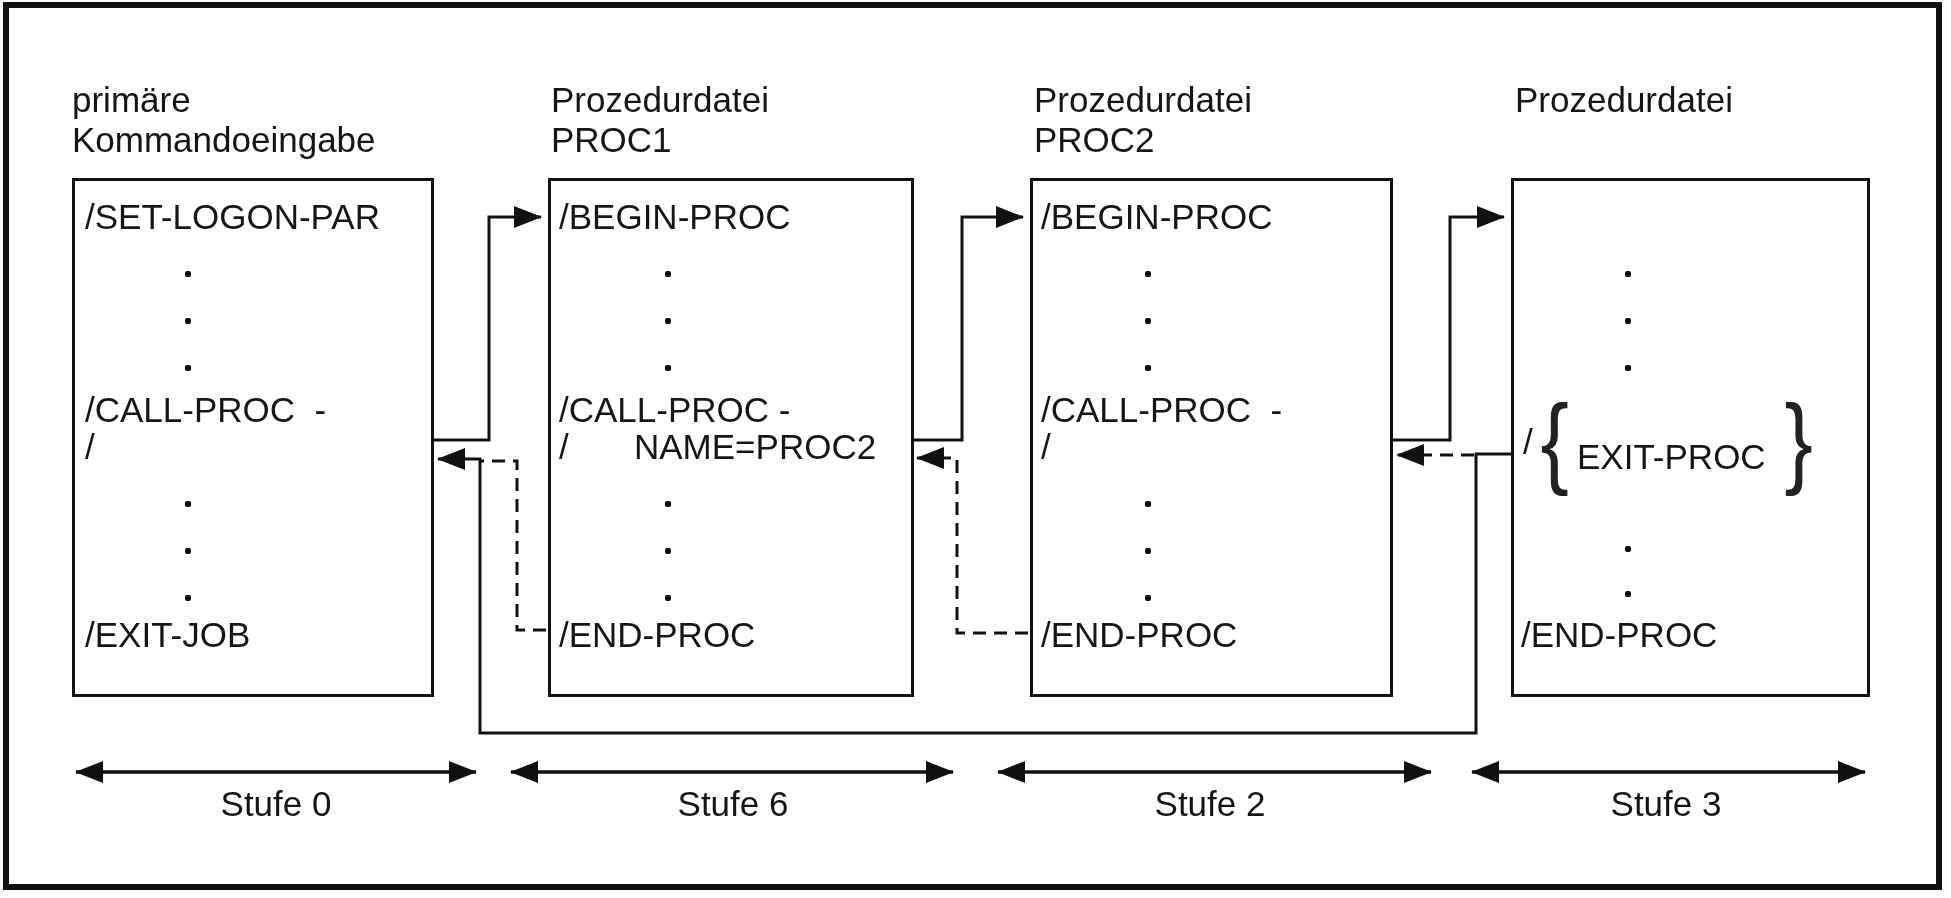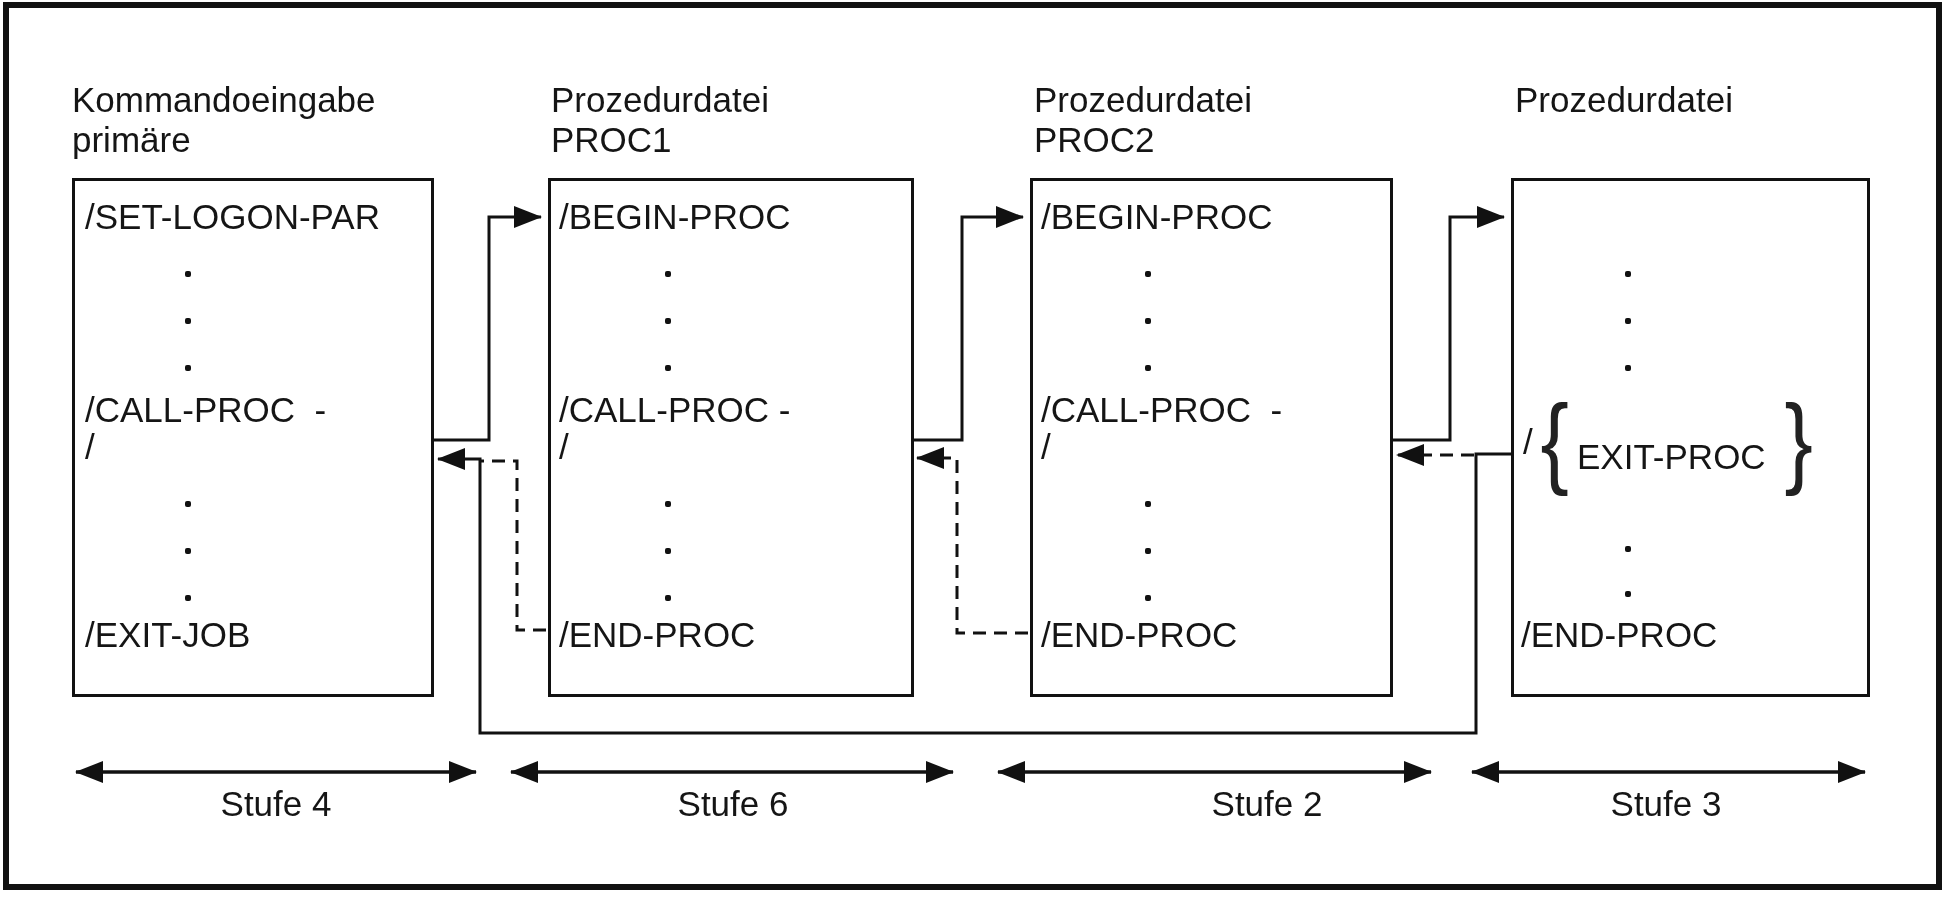--- a/index.html
+++ b/index.html
@@ -71,22 +71,22 @@
     <path d="M1028,633 H957 V458 H917" fill="none" stroke="#111" stroke-width="3" stroke-dasharray="13 8" marker-end="url(#mE)"></path>
     <path d="M1474,455 H1397" fill="none" stroke="#111" stroke-width="3" stroke-dasharray="13 8" marker-end="url(#mE)"></path>
 
     <line x1="76" y1="772" x2="476" y2="772" stroke="#111" stroke-width="3.5" marker-start="url(#mS)" marker-end="url(#mE)"></line>
     <line x1="511" y1="772" x2="953" y2="772" stroke="#111" stroke-width="3.5" marker-start="url(#mS)" marker-end="url(#mE)"></line>
     <line x1="998" y1="772" x2="1431" y2="772" stroke="#111" stroke-width="3.5" marker-start="url(#mS)" marker-end="url(#mE)"></line>
     <line x1="1472" y1="772" x2="1865" y2="772" stroke="#111" stroke-width="3.5" marker-start="url(#mS)" marker-end="url(#mE)"></line>
   </svg>
 
   <div class="hdr" style="left:72px">
+    <div>primäre</div>
     <div>Kommandoeingabe</div>
-    <div>primäre</div>
   </div>
   <div class="hdr" style="left:551px">
     <div>Prozedurdatei</div>
     <div>PROC1</div>
   </div>
   <div class="hdr" style="left:1034px">
     <div>Prozedurdatei</div>
     <div>PROC2</div>
   </div>
   <div class="hdr" style="left:1515px">
@@ -94,20 +94,21 @@
   </div>
 
   <div class="t" style="left:85px;top:198px">/SET-LOGON-PAR</div>
   <div class="t" style="left:85px;top:391px">/CALL-PROC  -</div>
   <div class="t" style="left:85px;top:428px">/</div>
   <div class="t" style="left:85px;top:616px">/EXIT-JOB</div>
 
   <div class="t" style="left:559px;top:198px">/BEGIN-PROC</div>
   <div class="t" style="left:559px;top:391px">/CALL-PROC -</div>
   <div class="t" style="left:559px;top:428px">/</div>
+  <div class="t" style="left:634px;top:428px">NAME=PROC2</div>
   <div class="t" style="left:559px;top:616px">/END-PROC</div>
 
   <div class="t" style="left:1041px;top:198px">/BEGIN-PROC</div>
   <div class="t" style="left:1041px;top:391px">/CALL-PROC  -</div>
   <div class="t" style="left:1041px;top:428px">/</div>
   <div class="t" style="left:1041px;top:616px">/END-PROC</div>
 
   <div class="t" style="left:1523px;top:423px">/</div>
   <div class="brace" style="left:1538px;top:384px">{</div>
   <div class="t" style="left:1577px;top:438px">EXIT-PROC</div>
@@ -134,18 +135,18 @@
   <div class="dot" style="left:1145px;top:501px"></div>
   <div class="dot" style="left:1145px;top:548px"></div>
   <div class="dot" style="left:1145px;top:595px"></div>
 
   <div class="dot" style="left:1625px;top:271px"></div>
   <div class="dot" style="left:1625px;top:318px"></div>
   <div class="dot" style="left:1625px;top:365px"></div>
   <div class="dot" style="left:1625px;top:546px"></div>
   <div class="dot" style="left:1625px;top:591px"></div>
 
-  <div class="stufe" style="left:166px">Stufe 4</div>
+  <div class="stufe" style="left:166px">Stufe 0</div>
   <div class="stufe" style="left:623px">Stufe 6</div>
-  <div class="stufe" style="left:1157px">Stufe 2</div>
+  <div class="stufe" style="left:1100px">Stufe 2</div>
   <div class="stufe" style="left:1556px">Stufe 3</div>
 
 </div>
 
 </body></html>

